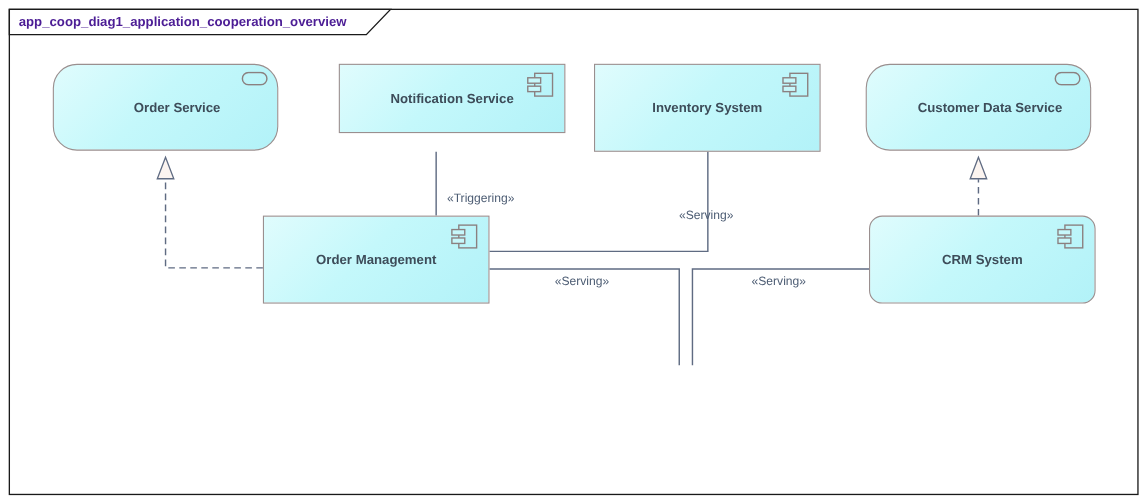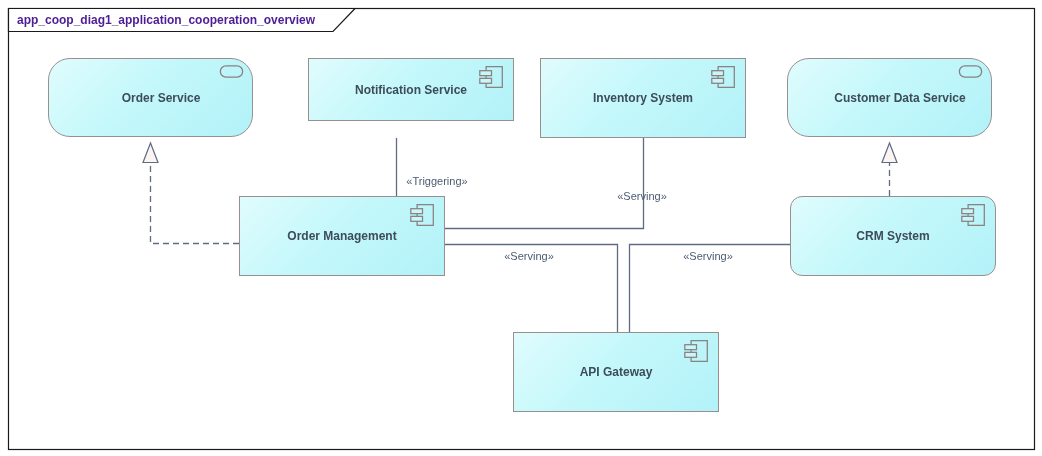--- a/index.html
+++ b/index.html
@@ -99,27 +99,19 @@
 
   <div class="node" style="left:790px;top:196px;width:206px;height:80px;border-radius:12px;">
     <span class="node-label">CRM System</span>
     <svg class="corner-icon" width="27" height="24" viewBox="0 0 30 26">
       <rect x="9" y="1.5" width="18" height="23" fill="none" stroke="#8b8080" stroke-width="1.4"></rect>
       <rect x="2" y="6" width="13" height="5.5" fill="#c7f7fa" stroke="#8b8080" stroke-width="1.4"></rect>
       <rect x="2" y="14.5" width="13" height="5.5" fill="#c7f7fa" stroke="#8b8080" stroke-width="1.4"></rect>
     </svg>
   </div>
 
-  <div class="node" style="left:513px;top:332px;width:206px;height:80px;">
-    <span class="node-label">API Gateway</span>
-    <svg class="corner-icon" width="27" height="24" viewBox="0 0 30 26">
-      <rect x="9" y="1.5" width="18" height="23" fill="none" stroke="#8b8080" stroke-width="1.4"></rect>
-      <rect x="2" y="6" width="13" height="5.5" fill="#c7f7fa" stroke="#8b8080" stroke-width="1.4"></rect>
-      <rect x="2" y="14.5" width="13" height="5.5" fill="#c7f7fa" stroke="#8b8080" stroke-width="1.4"></rect>
-    </svg>
-  </div>
 
   <div class="conn-label" style="left:392px;top:175px;margin-left:45px;">«Triggering»</div>
   <div class="conn-label" style="left:642px;top:190px;">«Serving»</div>
   <div class="conn-label" style="left:529px;top:250px;">«Serving»</div>
   <div class="conn-label" style="left:708px;top:250px;">«Serving»</div>
 
 </div>
 
 </body></html>

